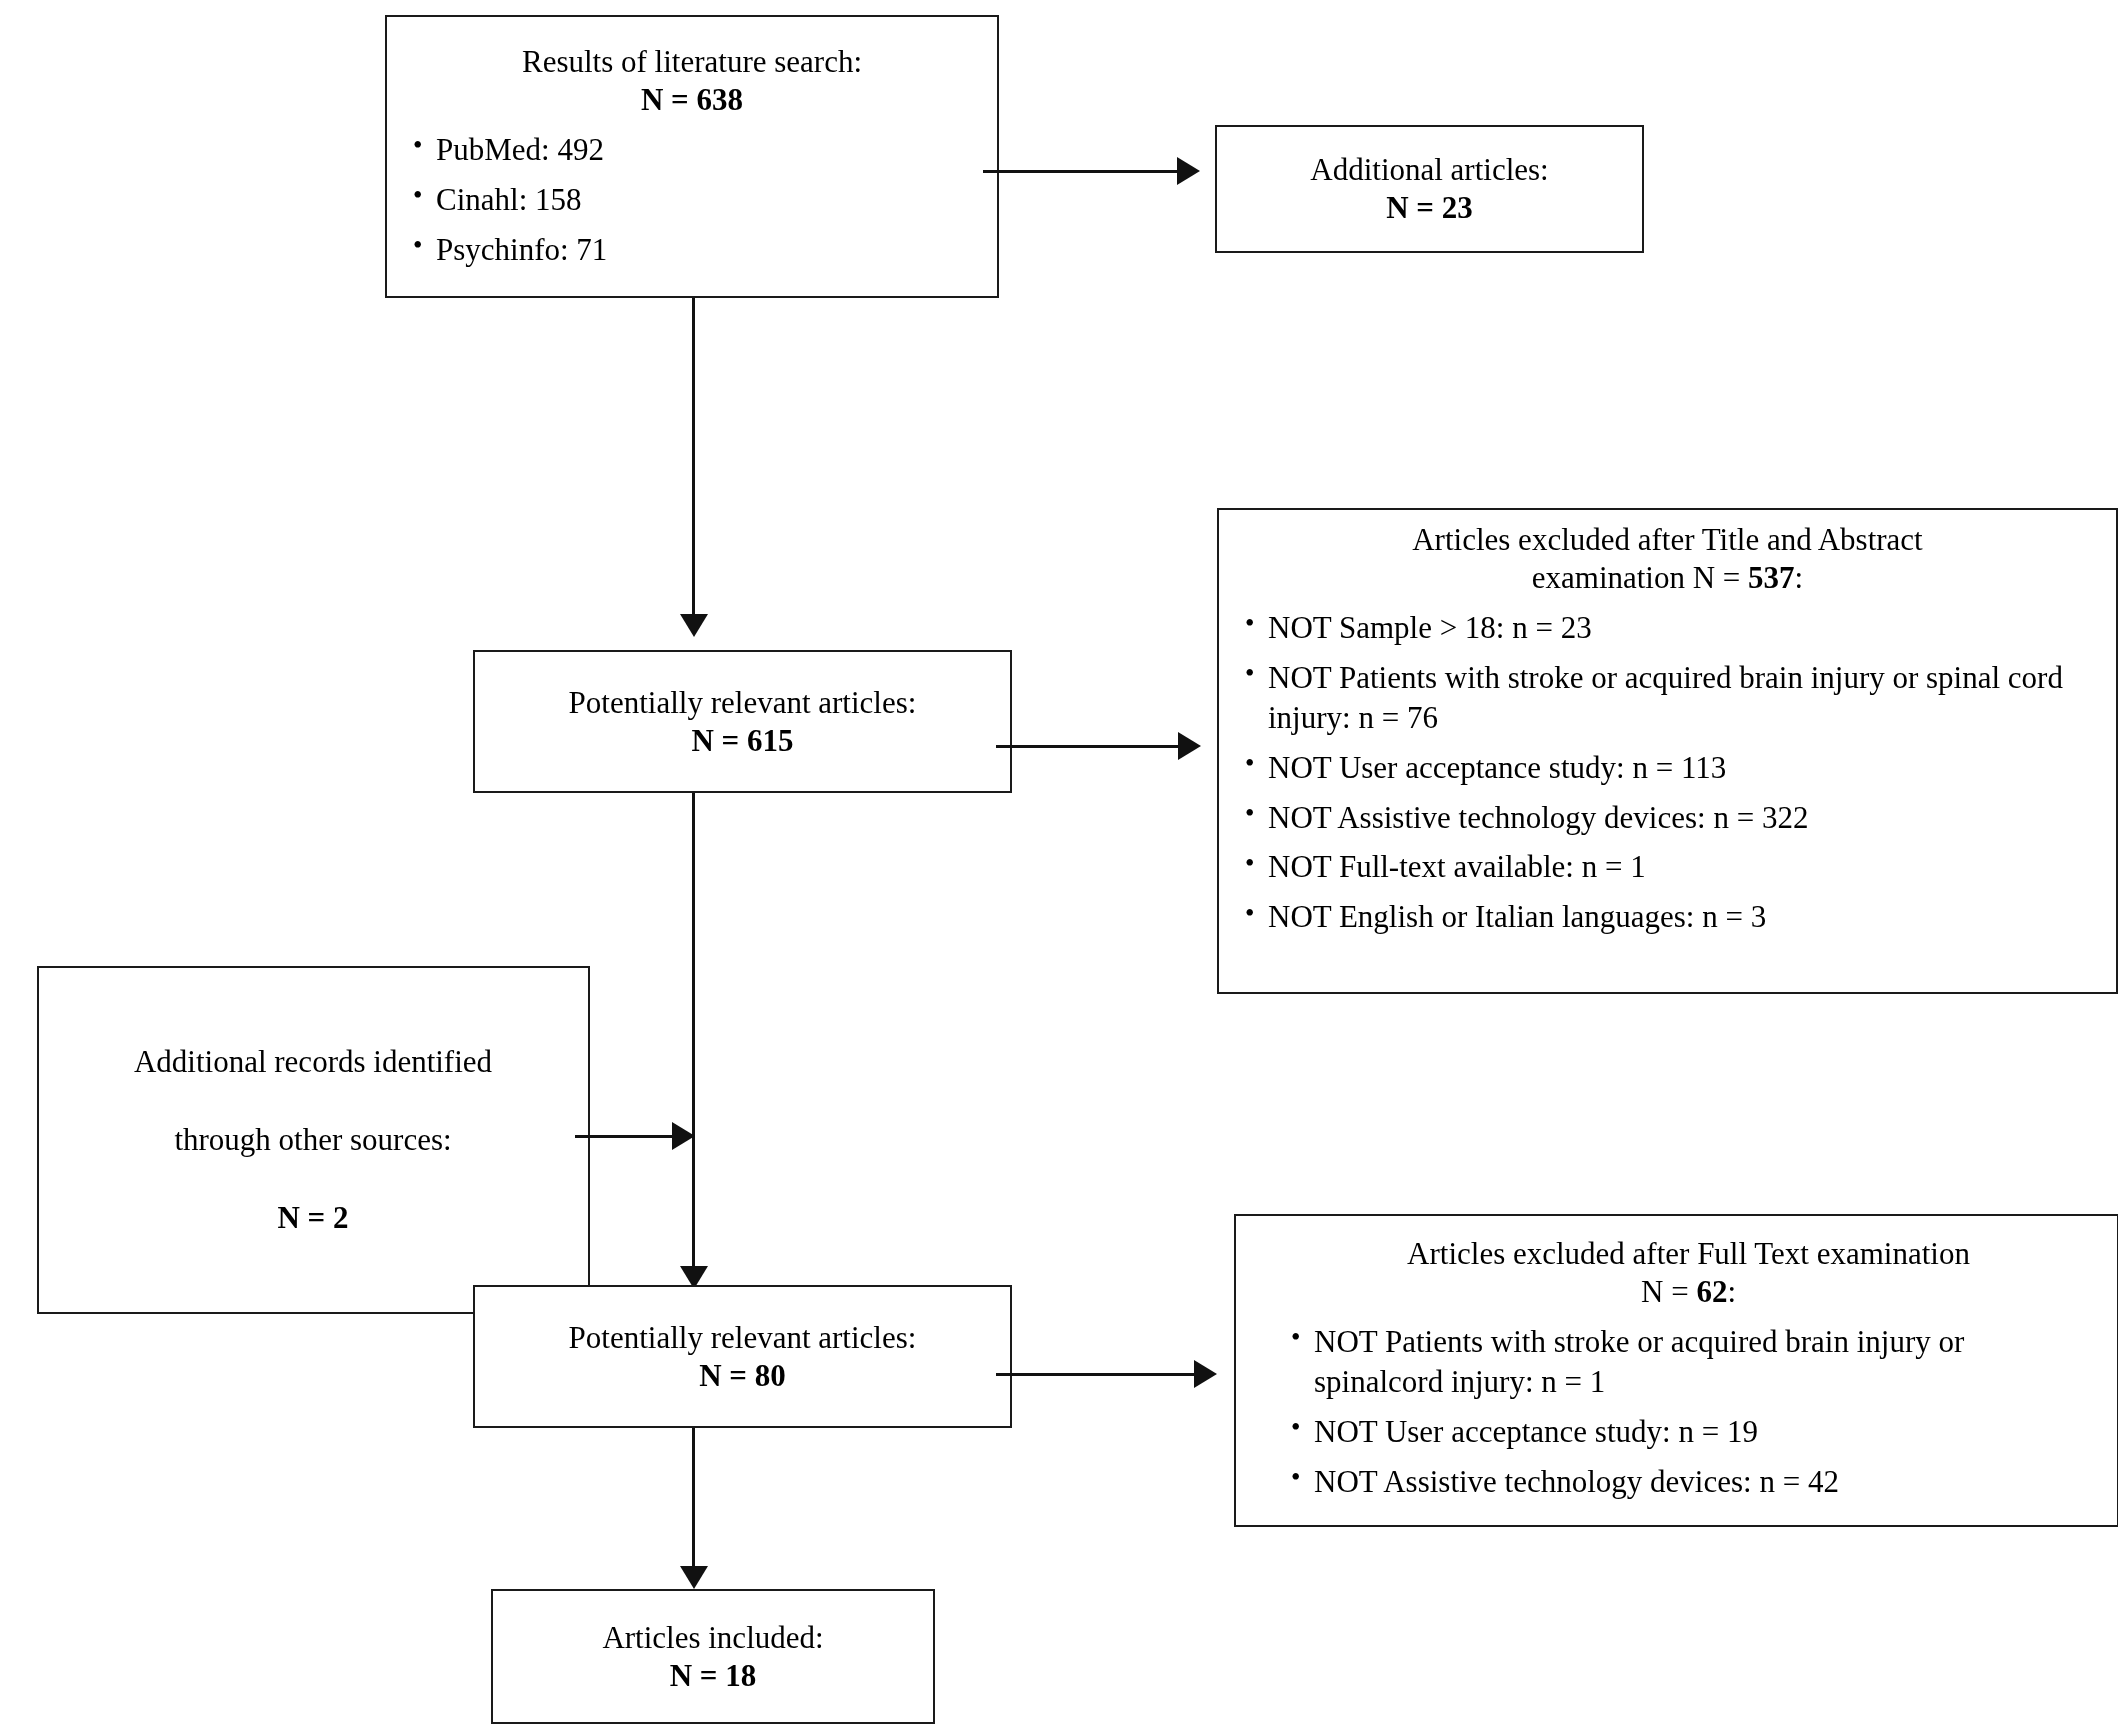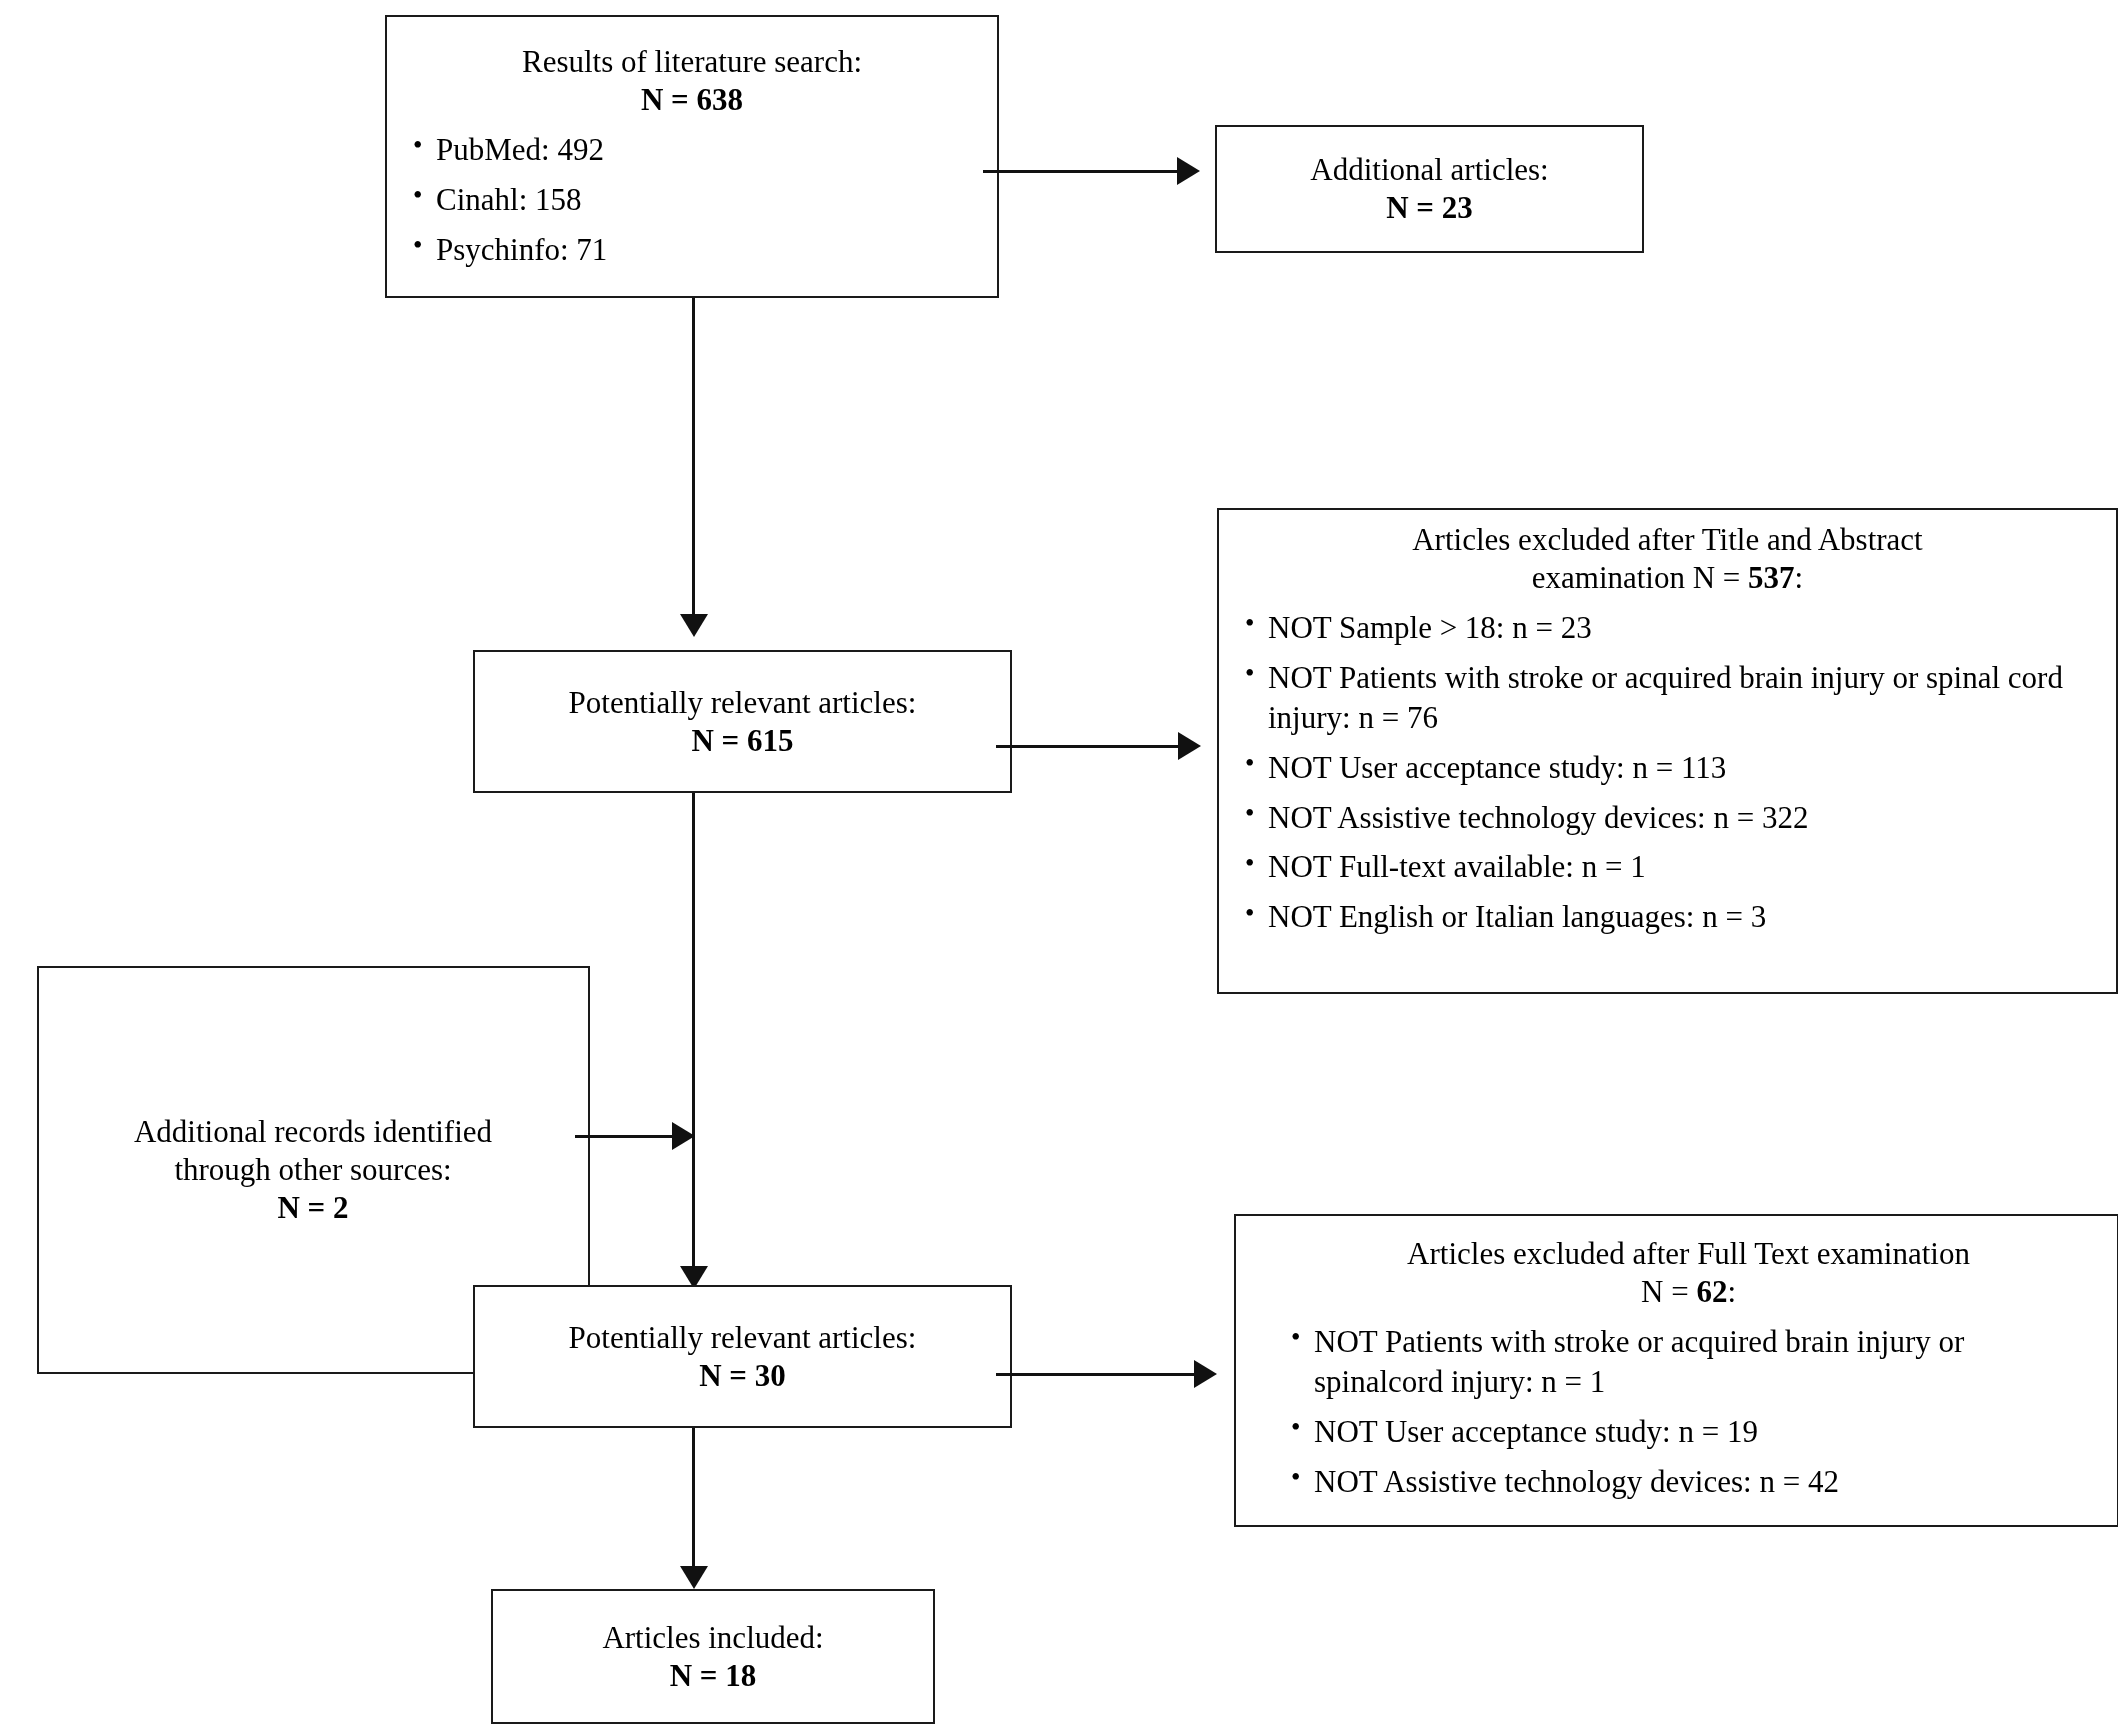--- a/index.html
+++ b/index.html
@@ -150,39 +150,39 @@
       <span>615</span>
     </div>
   </div>
 
   <div class="hline" style="left:996px; top:745px; width:186px;"></div>
   <div class="arrow-right" style="left:1178px; top:732px;"></div>
 
   <div class="vline" style="left:692px; top:793px; width:3.4px; height:478px;"></div>
   <div class="arrow-down" style="left:680px; top:1266px;"></div>
 
-  <div class="flow-box" style="left:20.5px; top:966px; width:553px; height:408px;">
+  <div class="flow-box" style="left:20.5px; top:966px; width:553px; height:348px;gap:40px;">
     <div class="box-title">Additional records identified</div>
     <div class="box-title">through other sources:</div>
     <div class="box-count">
       <span class="lbl">N</span>
       <span>=</span>
       <span>2</span>
     </div>
   </div>
 
   <div class="hline" style="left:575px; top:1135px; width:102px;"></div>
   <div class="arrow-right" style="left:672px; top:1122px;"></div>
 
   <div class="flow-box" style="left:457px; top:1285px; width:539px; height:143px;">
     <div class="box-title">Potentially relevant articles:</div>
     <div class="box-count">
       <span class="lbl">N</span>
       <span>=</span>
-      <span>30</span>
+      <span>80</span>
     </div>
   </div>
 
   <div class="flow-box" style="left:1218px; top:1214px; width:885px; height:313px; justify-content:flex-start; padding-top:19px;padding-left:24px;">
     <div class="box-title">Articles excluded after Full Text examination</div>
     <div class="box-title">
       <span>N =</span>
       <span class="title-inline-count">62</span><span>:</span>
     </div>
     <ul class="bullet-list" style="padding-left:31px; padding-right:27px;">

